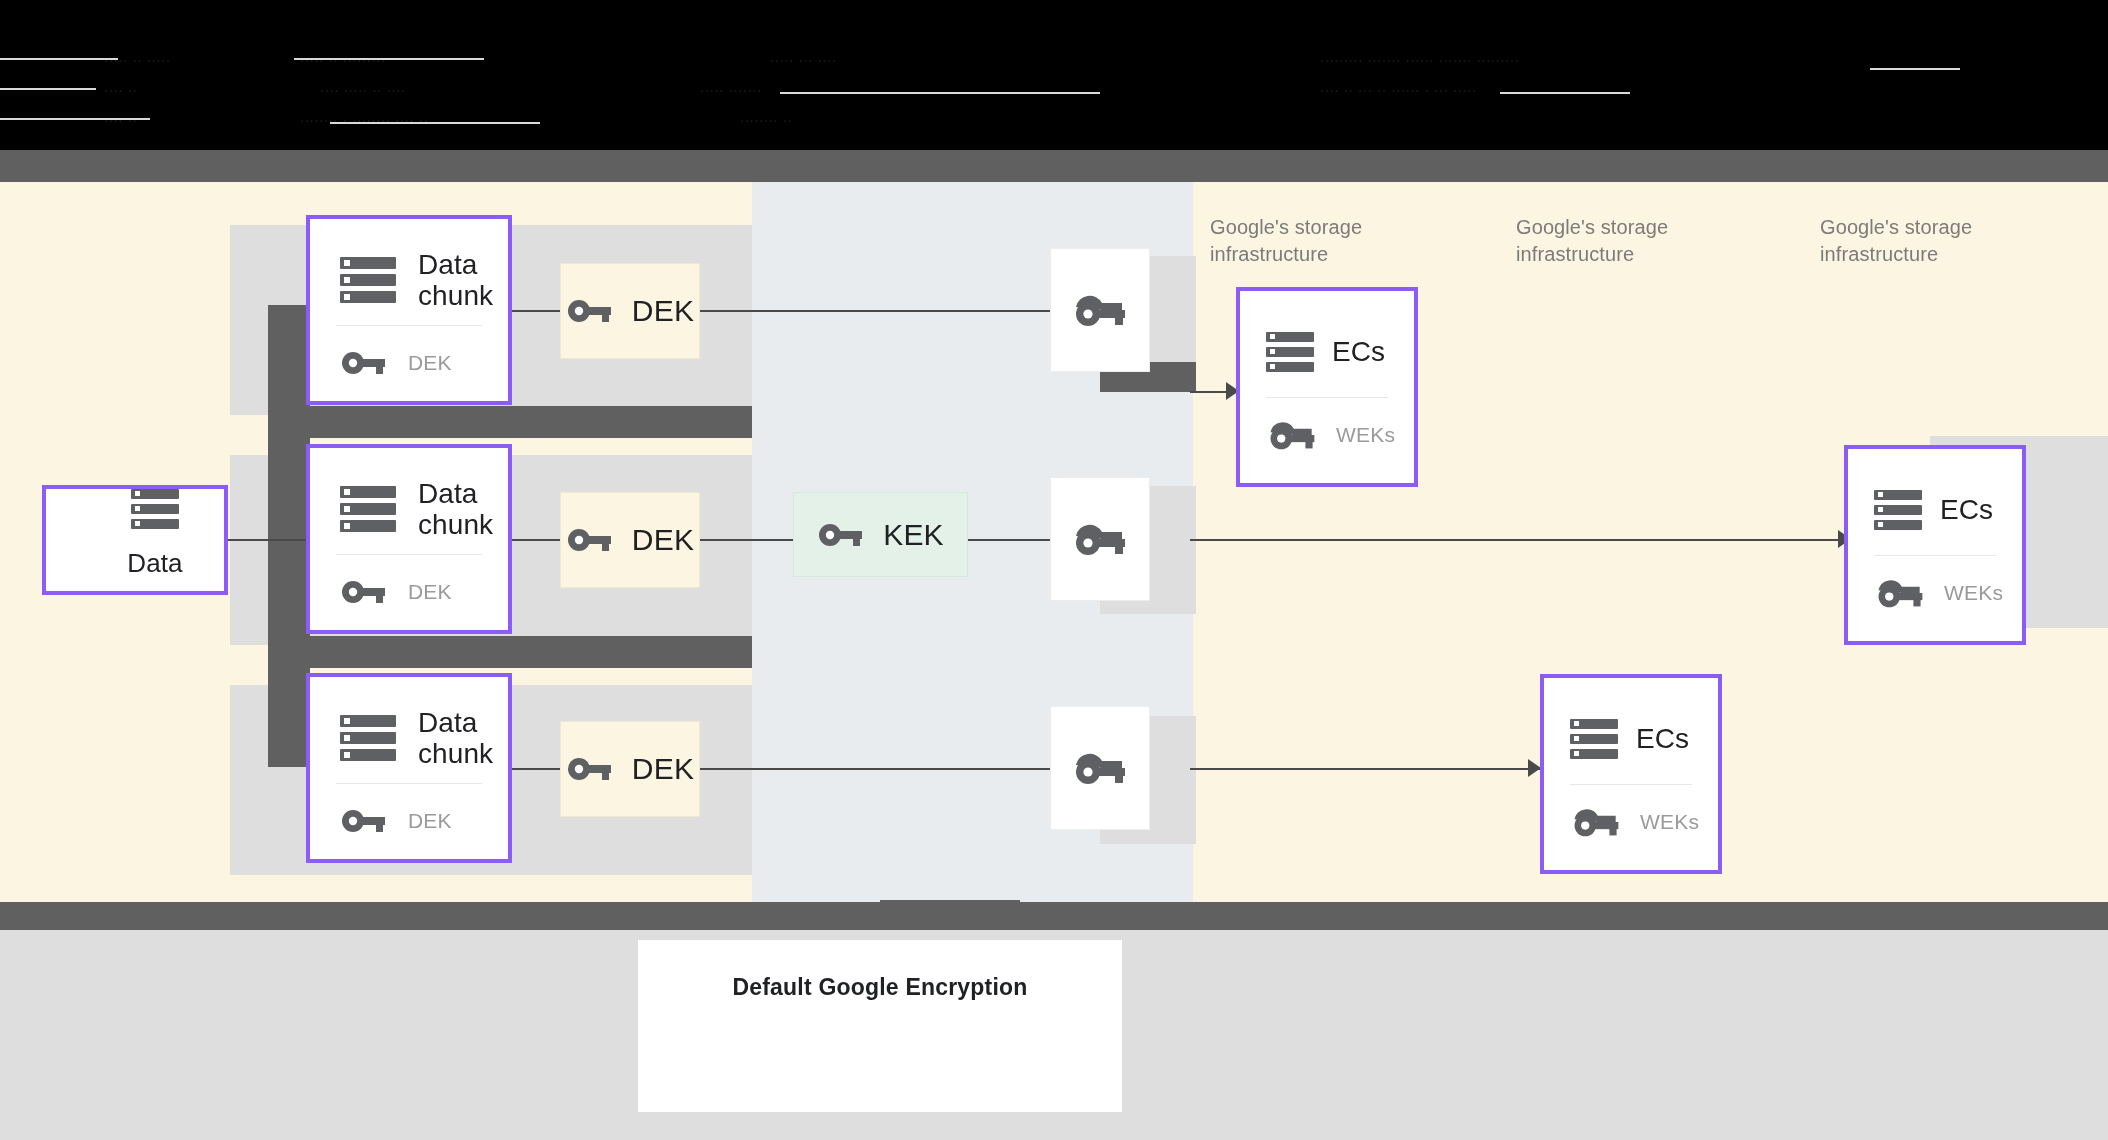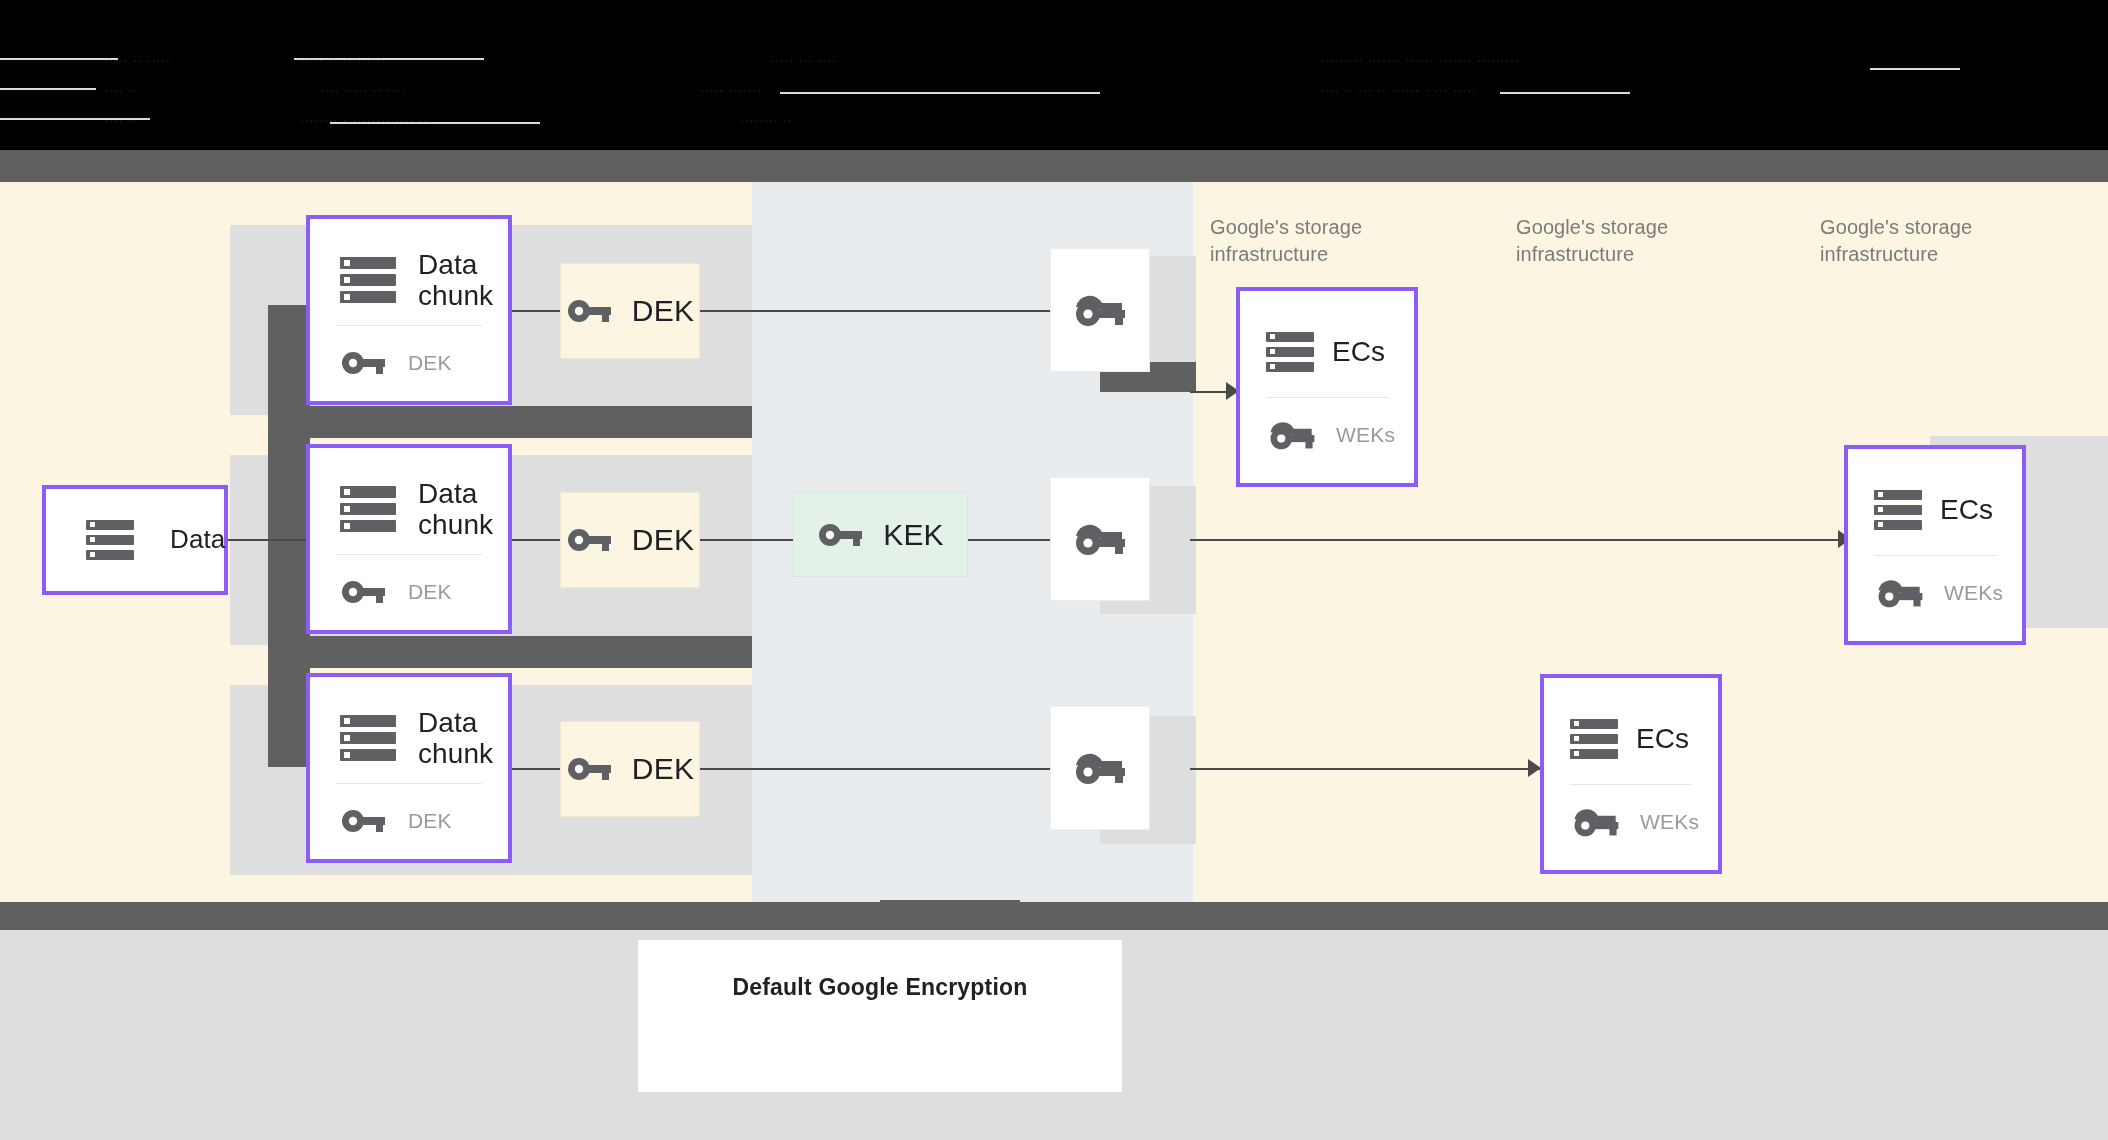--- a/index.html
+++ b/index.html
@@ -140,21 +140,21 @@
   <div class="line" style="left:1190px;top:391px;width:48px;"></div>
   <div class="arrowhead" style="left:1226px;top:382px;"></div>
 
   <div class="line" style="left:1190px;top:539px;width:660px;"></div>
   <div class="arrowhead" style="left:1838px;top:530px;"></div>
 
   <div class="line" style="left:1190px;top:768px;width:350px;"></div>
   <div class="arrowhead" style="left:1528px;top:759px;"></div>
 
   <div class="card" style="left:42px;top:485px;width:186px;height:110px;">
-    <div style="display:flex;align-items:center;gap:36px;padding-left:40px;height:100%;box-sizing:border-box;">
+    <div style="display:flex;align-items:center;gap:20px;padding-left:40px;height:100%;box-sizing:border-box;flex-direction:column;">
       <span class="svr sm">
           <i></i>
           <i></i>
           <i></i>
         </span>
       <span class="title" style="font-size:26px;">Data</span>
     </div>
   </div>
 
   <div class="card" style="left:306px;top:215px;width:206px;height:190px;">
@@ -359,17 +359,17 @@
         <path d="M4 16 A14 14 0 0 1 30 12 L50 12 L50 19 L30 19 Z" fill="#5f6063"></path>
         <circle cx="16" cy="23" r="12" fill="#5f6063"></circle>
           <circle cx="16" cy="23" r="4.6" fill="#fff"></circle>
         <rect x="25" y="19" width="28" height="8" fill="#5f6063"></rect>
         <rect x="43" y="25" width="8" height="9" fill="#5f6063"></rect>
       </svg>
       <span class="sub">WEKs</span>
     </div>
   </div>
 
-  <div class="caption" style="left:638px;top:940px;width:484px;height:152px;">
+  <div class="caption" style="left:638px;top:940px;width:484px;height:172px;">
     <div class="h">Default Google Encryption</div>
   </div>
 
 </div>
 
 </body></html>

